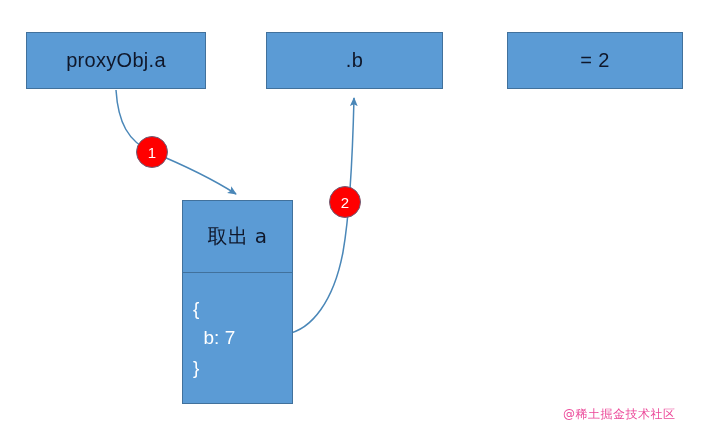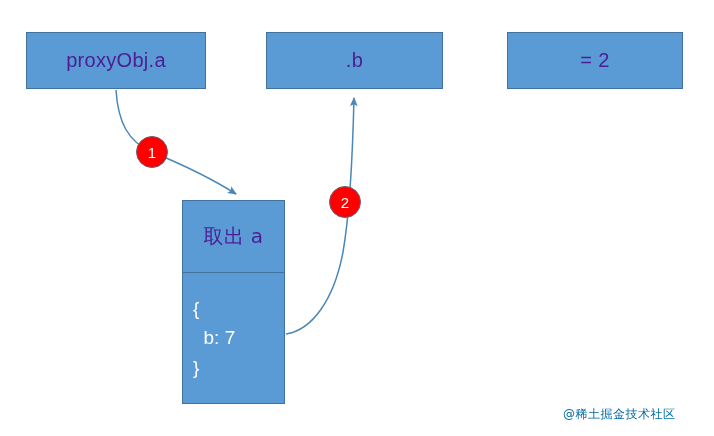--- a/index.html
+++ b/index.html
@@ -32,21 +32,21 @@
     background: #5B9BD5;
     border: 1.4px solid #41719C;
     box-sizing: border-box;
     color: #ffffff;
     display: flex;
     align-items: center;
     justify-content: center;
     text-align: center;
   }
   .box-label {
-    color: #4c1d95;
+    color: #0f172a;
     font-weight: 400;
     letter-spacing: 0.3px;
   }
   #box-proxyobj {
     left: 26px;
     top: 32px;
     width: 180px;
     height: 57px;
     font-size: 20px;
   }
@@ -60,21 +60,21 @@
   #box-equals2 {
     left: 507px;
     top: 32px;
     width: 176px;
     height: 57px;
     font-size: 20px;
   }
   #box-extract {
     left: 182px;
     top: 200px;
-    width: 103px;
+    width: 111px;
     height: 204px;
     border: 1.4px solid #41719C;
     background: #5B9BD5;
     display: block;
     padding: 8px;
     text-align: center;
   }
   #section-extract {
     position: absolute;
     left: 0;
@@ -134,21 +134,21 @@
     left: 329px;
     top: 186px;
     width: 32px;
     height: 32px;
   }
   #watermark {
     position: absolute;
     left: 563px;
     top: 406px;
     font-size: 12px;
-    color: #0369a1;
+    color: #ec4899;
     font-family: "DejaVu Sans", "Liberation Sans", sans-serif;
     white-space: nowrap;
     letter-spacing: 0.5px;
   }
 </style>
 </head>
 <body>
 
 <div id="canvas">
 

